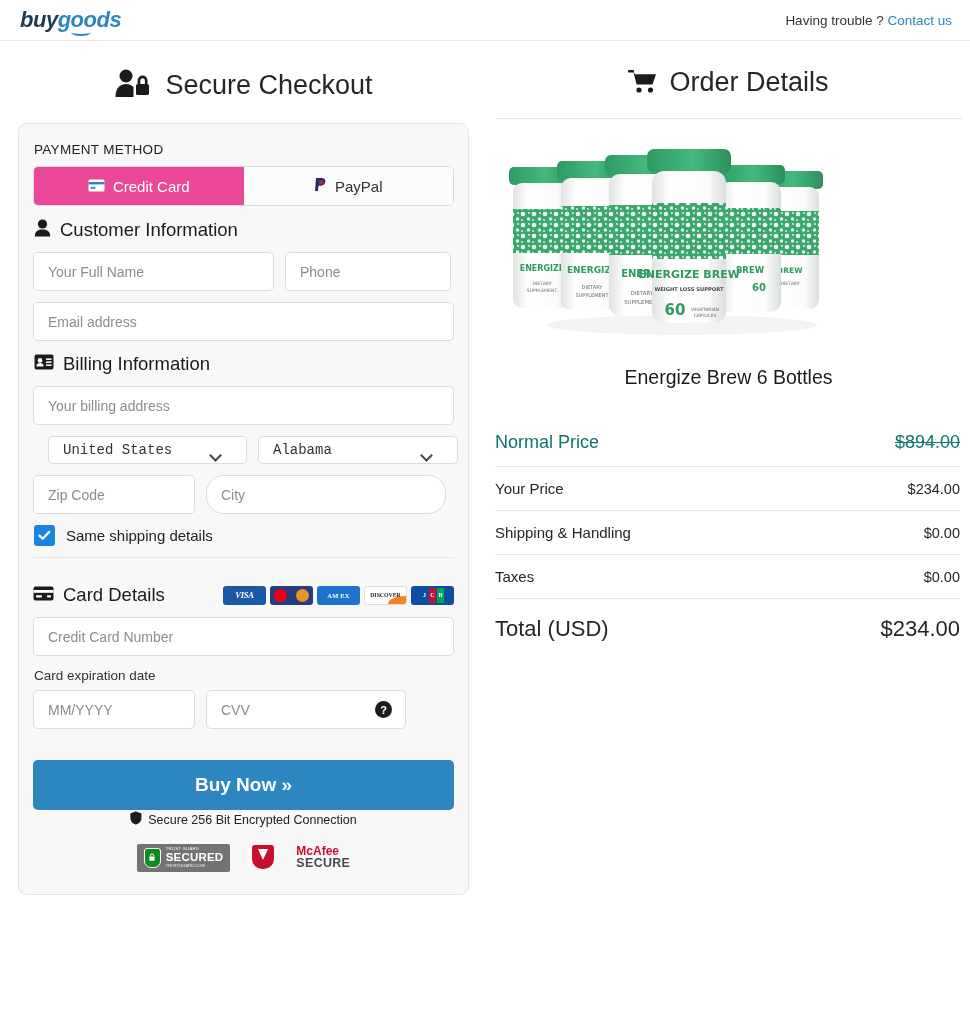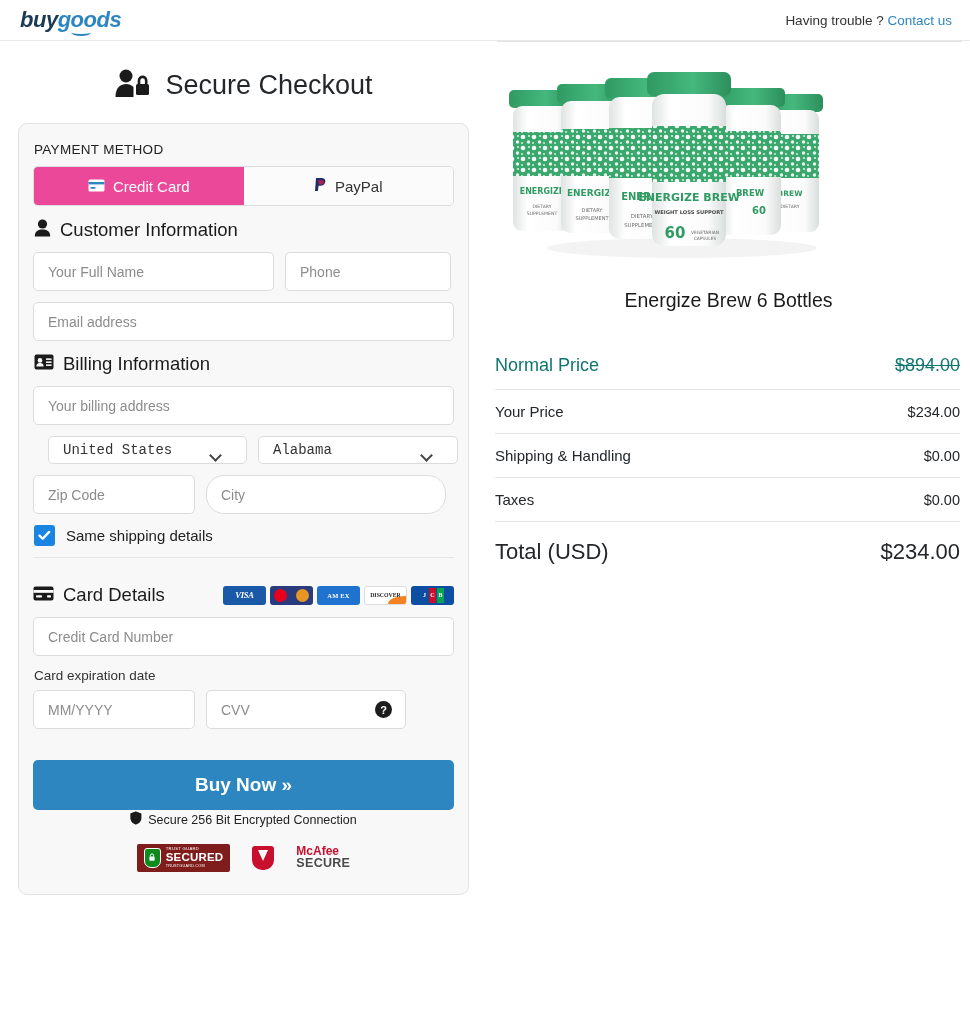--- a/index.html
+++ b/index.html
@@ -162,30 +162,30 @@
     background: #2e86c1; border: 0; border-radius: 5px;
     color: #ffffff; font-size: 19px; font-weight: bold;
     cursor: pointer; font-family: "Liberation Sans", sans-serif;
   }
   .secure-line {
     display: flex; align-items: center; justify-content: center; gap: 6px;
     margin-top: 1px; font-size: 12.5px; color: #222;
   }
   .badges { display: flex; align-items: center; justify-content: center; gap: 22px; margin-top: 16px; }
   .tg-badge {
-    background: #7f1d1d; border-radius: 2px; padding: 3px 7px;
+    background: #737373; border-radius: 2px; padding: 3px 7px;
     display: flex; align-items: center; gap: 5px; color: #fff;
   }
   .tg-shield { width: 17px; height: 20px; background: #0f8a1f; border-radius: 3px 3px 7px 7px;
     display: flex; align-items: center; justify-content: center; border: 1.5px solid #fff; }
   .tg-text { line-height: 1; text-align: left; }
   .tg-top { font-size: 4.2px; letter-spacing: .3px; display: block; }
   .tg-mid { font-size: 11.5px; font-weight: bold; letter-spacing: .2px; display: block; margin: 1px 0; }
   .tg-bot { font-size: 3.8px; letter-spacing: .2px; display: block; }
-  .mc-badge { display: flex; align-items: center; gap: 22px; }
+  .mc-badge { display: flex; gap: 22px; }
   .mc-shield { width: 22px; height: 24px; background: #c8102e; border-radius: 3px 3px 10px 10px; position: relative; }
   .mc-shield::after { content: ""; position: absolute; left: 50%; top: 4px; transform: translateX(-50%);
     width: 0; height: 0; border-left: 5px solid transparent; border-right: 5px solid transparent; border-top: 11px solid #fff; }
   .mc-text { line-height: 1.05; }
   .mc-top { color: #c8102e; font-size: 12px; font-weight: bold; display: block; }
   .mc-bot { color: #4a4a4a; font-size: 12.5px; font-weight: bold; letter-spacing: .3px; display: block; }
 
   
   .divider-top { border: 0; border-top: 1px solid #e4e4e4; margin: 0 8px 0 10px; }
   .product-img { display: block; margin: 26px auto 0 auto; }
@@ -410,20 +410,31 @@
             <span class="mc-bot">SECURE</span>
           </span>
         </div>
       </div>
 
     </div>
   </div>
 
   <div class="col-right">
 
+    <div class="heading">
+      <span>
+        <svg width="30" height="26" viewBox="0 0 30 26">
+          <rect x="0" y="2" width="6" height="2.6" rx="1" fill="#1b1b1b"></rect>
+          <path d="M5 2.6 L8.6 16.5 H24.5 L28 6.2 H7" fill="#1b1b1b"></path>
+          <circle cx="11" cy="22" r="2.6" fill="#1b1b1b"></circle>
+          <circle cx="22.5" cy="22" r="2.6" fill="#1b1b1b"></circle>
+        </svg>
+      </span>
+      <span class="h-text">Order Details</span>
+    </div>
 
     <hr class="divider-top">
 
     <div class="product-img">
       <svg width="380" height="195" viewBox="0 0 380 195">
         <defs>
           <linearGradient id="capG" x1="0" y1="0" x2="1" y2="0">
             <stop offset="0%" stop-color="#2f9a62"></stop>
               <stop offset="55%" stop-color="#45b87e"></stop>
               <stop offset="100%" stop-color="#2c8f5b"></stop>

